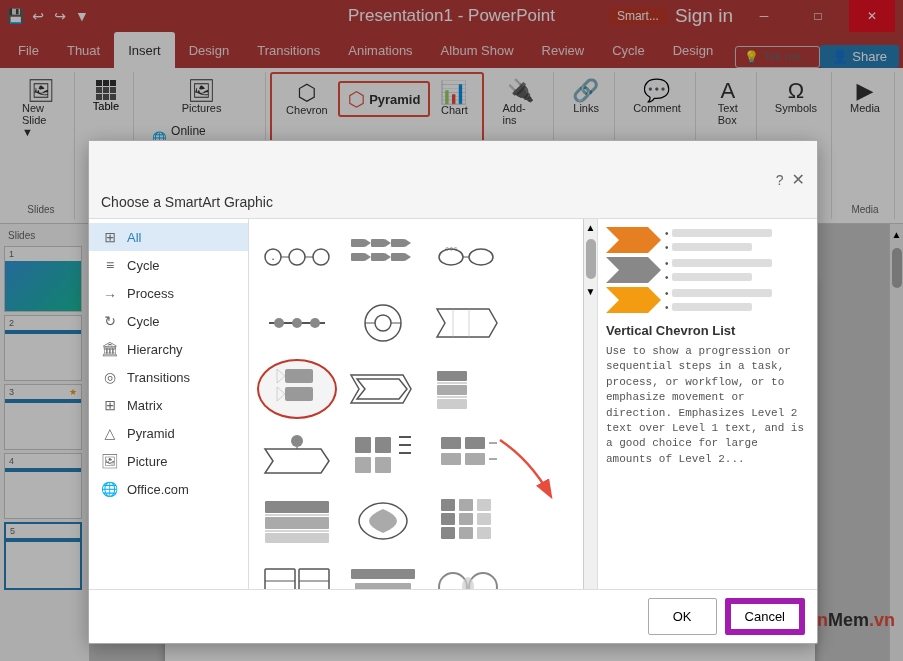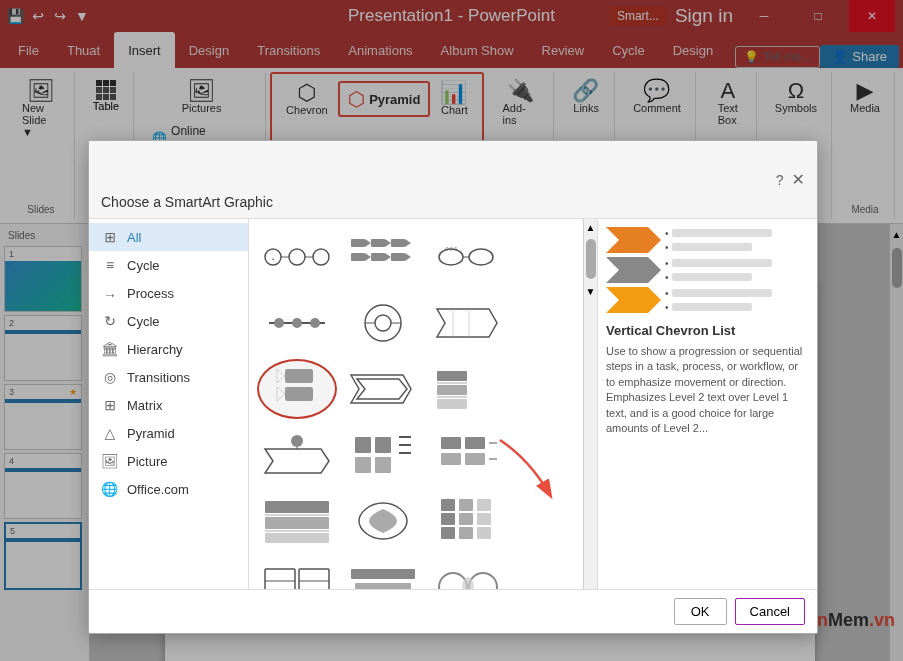--- a/index.html
+++ b/index.html
@@ -80,28 +80,28 @@
     .smartart-svg { width: 72px; height: 52px; }
     
     
     .dialog-scrollbar { width: 14px; background: #f0f0f0; border-left: 1px solid #ccc; }
 
     
     .dialog-right { width: 220px; border-left: 1px solid #ddd; padding: 8px; display: flex; flex-direction: column; gap: 6px; }
     .preview-chevrons { display: flex; flex-direction: column; gap: 4px; }
     .chevron-row { display: flex; align-items: center; gap: 4px; }
     .preview-title { font-size: 13px; font-weight: bold; color: #333; margin-top: 4px; }
-    .preview-desc { font-size: 11px; color: #555; line-height: 1.4; }
+    .preview-desc { font-size: 11px; color: #555; line-height: 1.4; font-family: Liberation Mono, monospace; }
     .bullet-lines { display: flex; flex-direction: column; gap: 3px; flex: 1; }
     .bullet-line { height: 8px; background: #ddd; border-radius: 2px; }
 
     
     .dialog-footer { padding: 8px 12px; border-top: 1px solid #ddd; display: flex; justify-content: flex-end; gap: 8px; }
-    .btn-ok { background: white; border: 1px solid #aaa; padding: 5px 16px; cursor: pointer; font-size: 13px; border-radius: 2px; }
-    .btn-cancel { background: white; border: 1px solid #a21caf; padding: 5px 14px; cursor: pointer; font-size: 13px; border-radius: 2px; }
+    .btn-ok { background: white; border: 1px solid #aaa; padding: 5px 24px; cursor: pointer; font-size: 13px; border-radius: 2px; }
+    .btn-cancel { background: white; border: 6px solid #a21caf; padding: 5px 14px; cursor: pointer; font-size: 13px; border-radius: 2px; }
 
     
     .watermark { position: fixed; bottom: 30px; right: 8px; font-size: 18px; font-weight: bold; z-index: 50; }
     .watermark-thu { color: #b91c1c; }
     .watermark-thuat { color: #333; }
     .watermark-phan { color: #e74c3c; }
     .watermark-mem { color: #333; }
     .watermark-vn { color: #e74c3c; }
 
     

